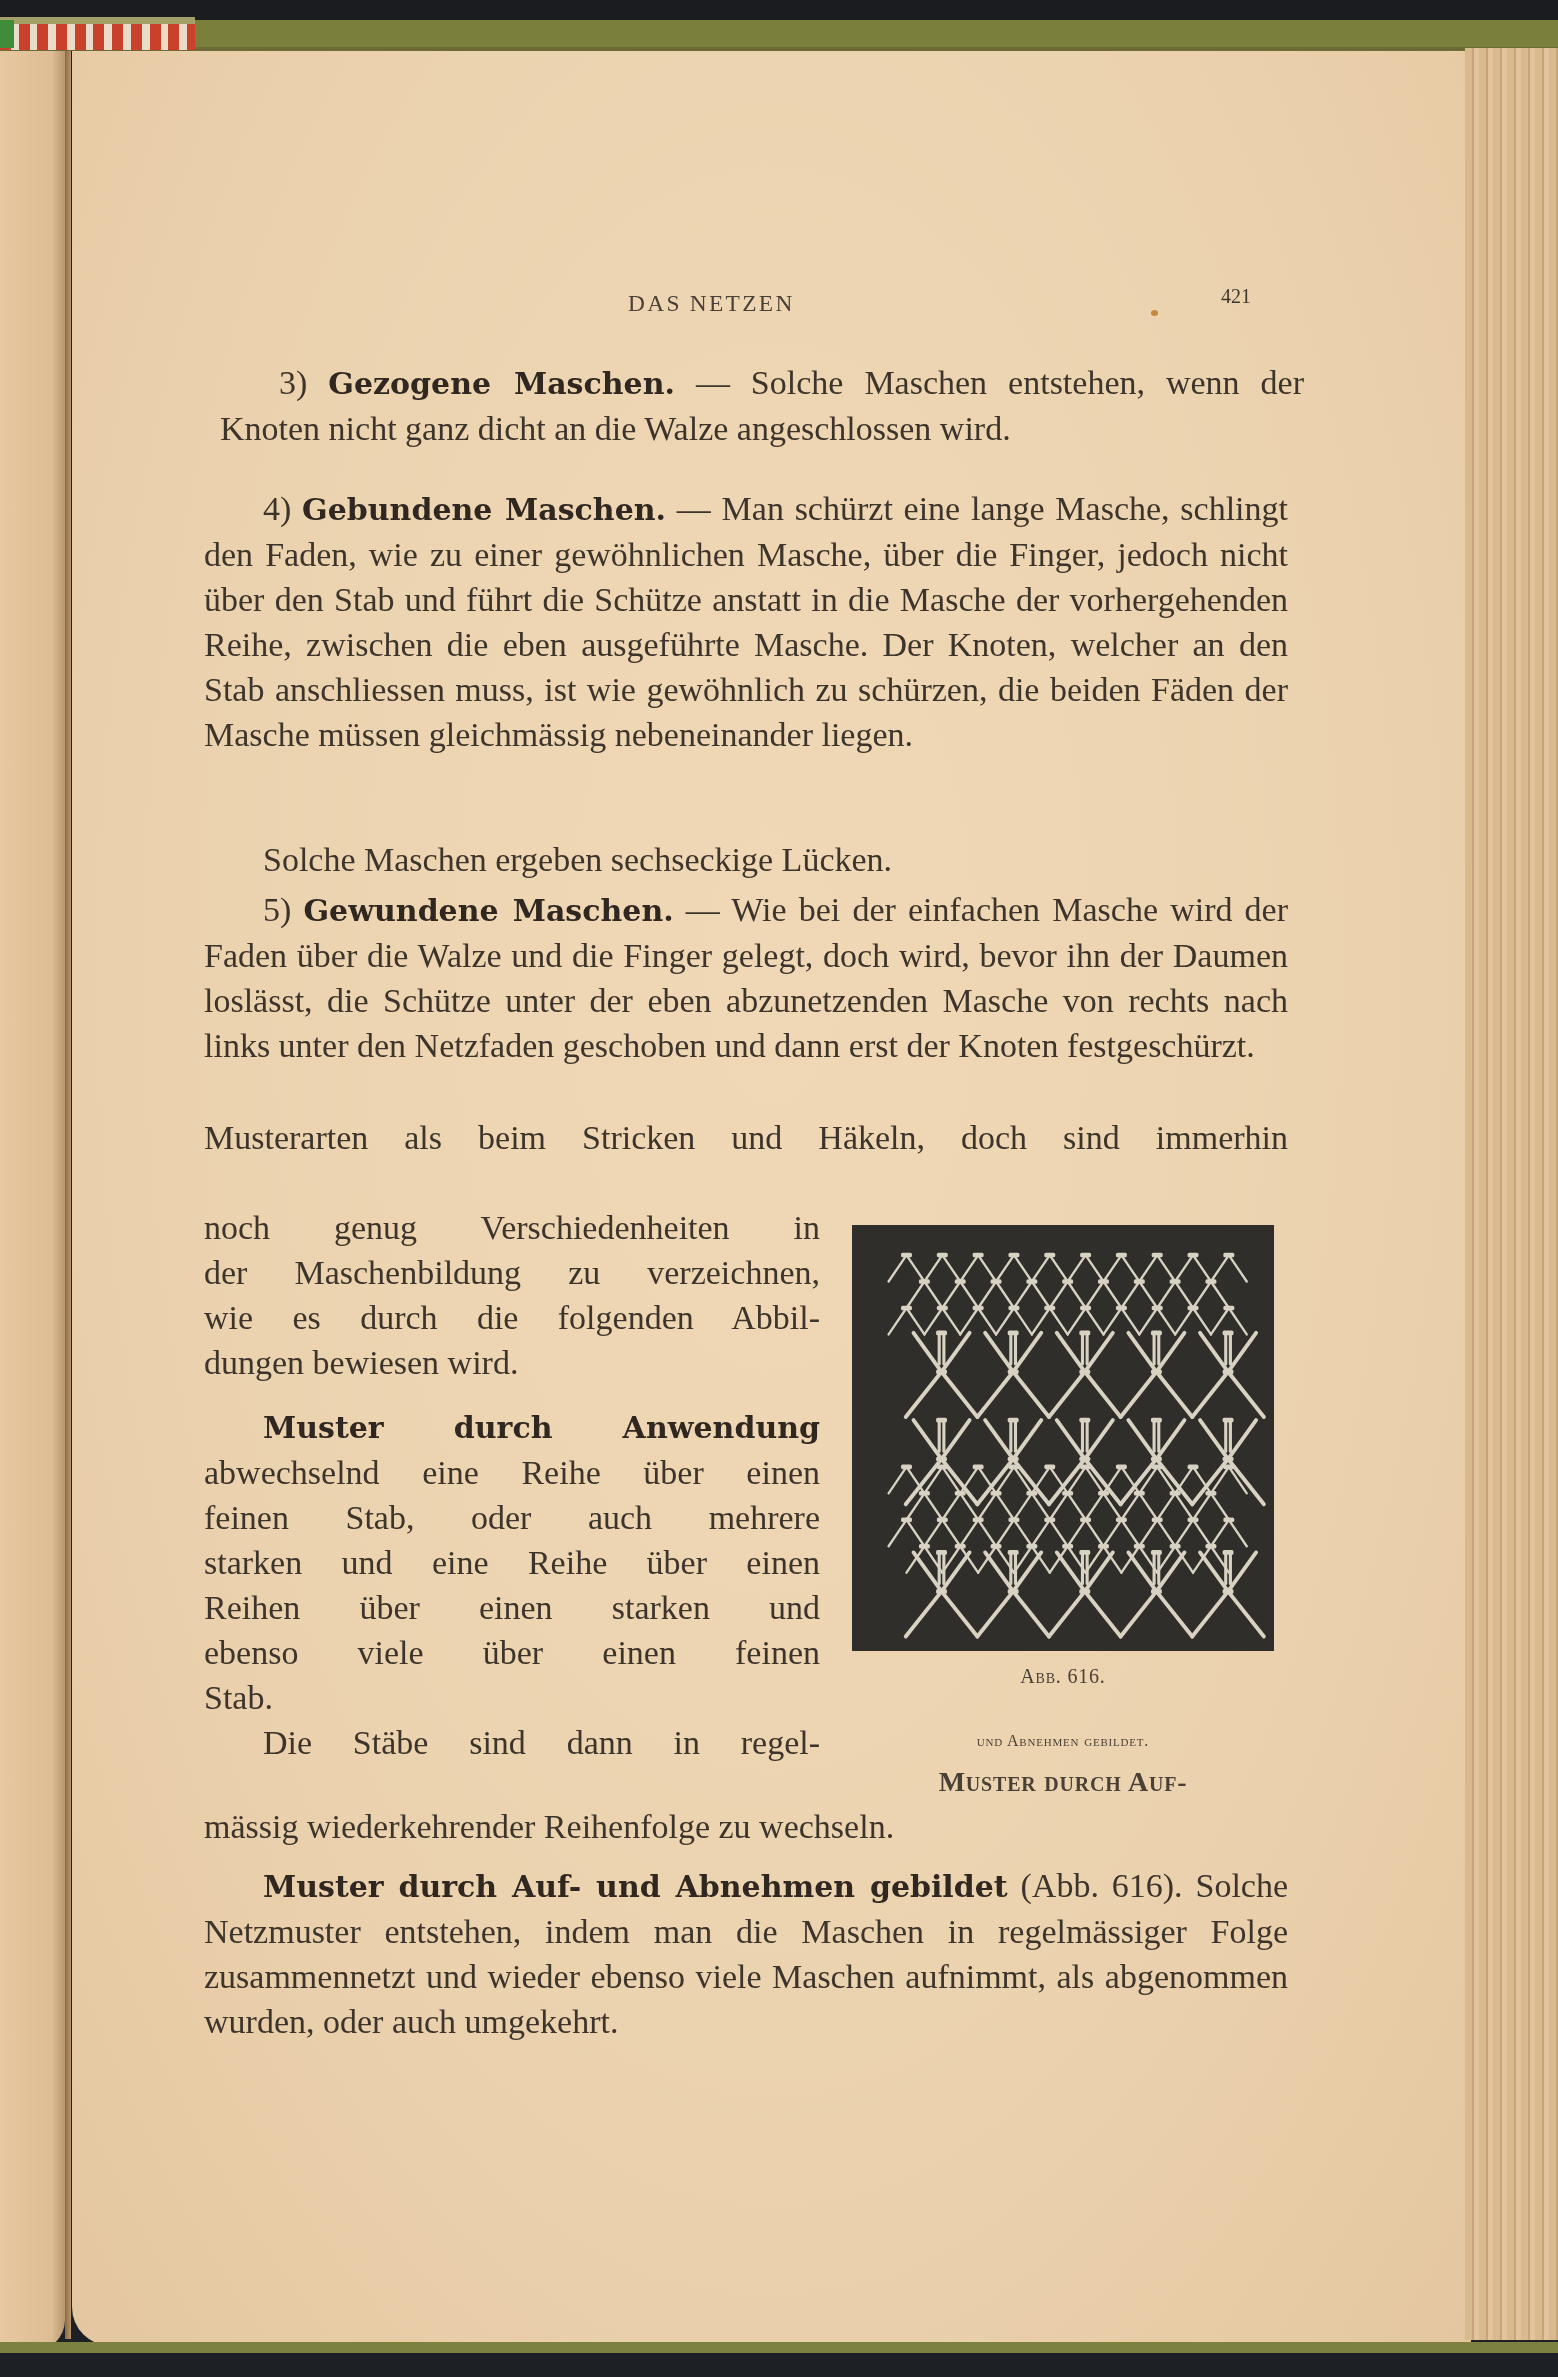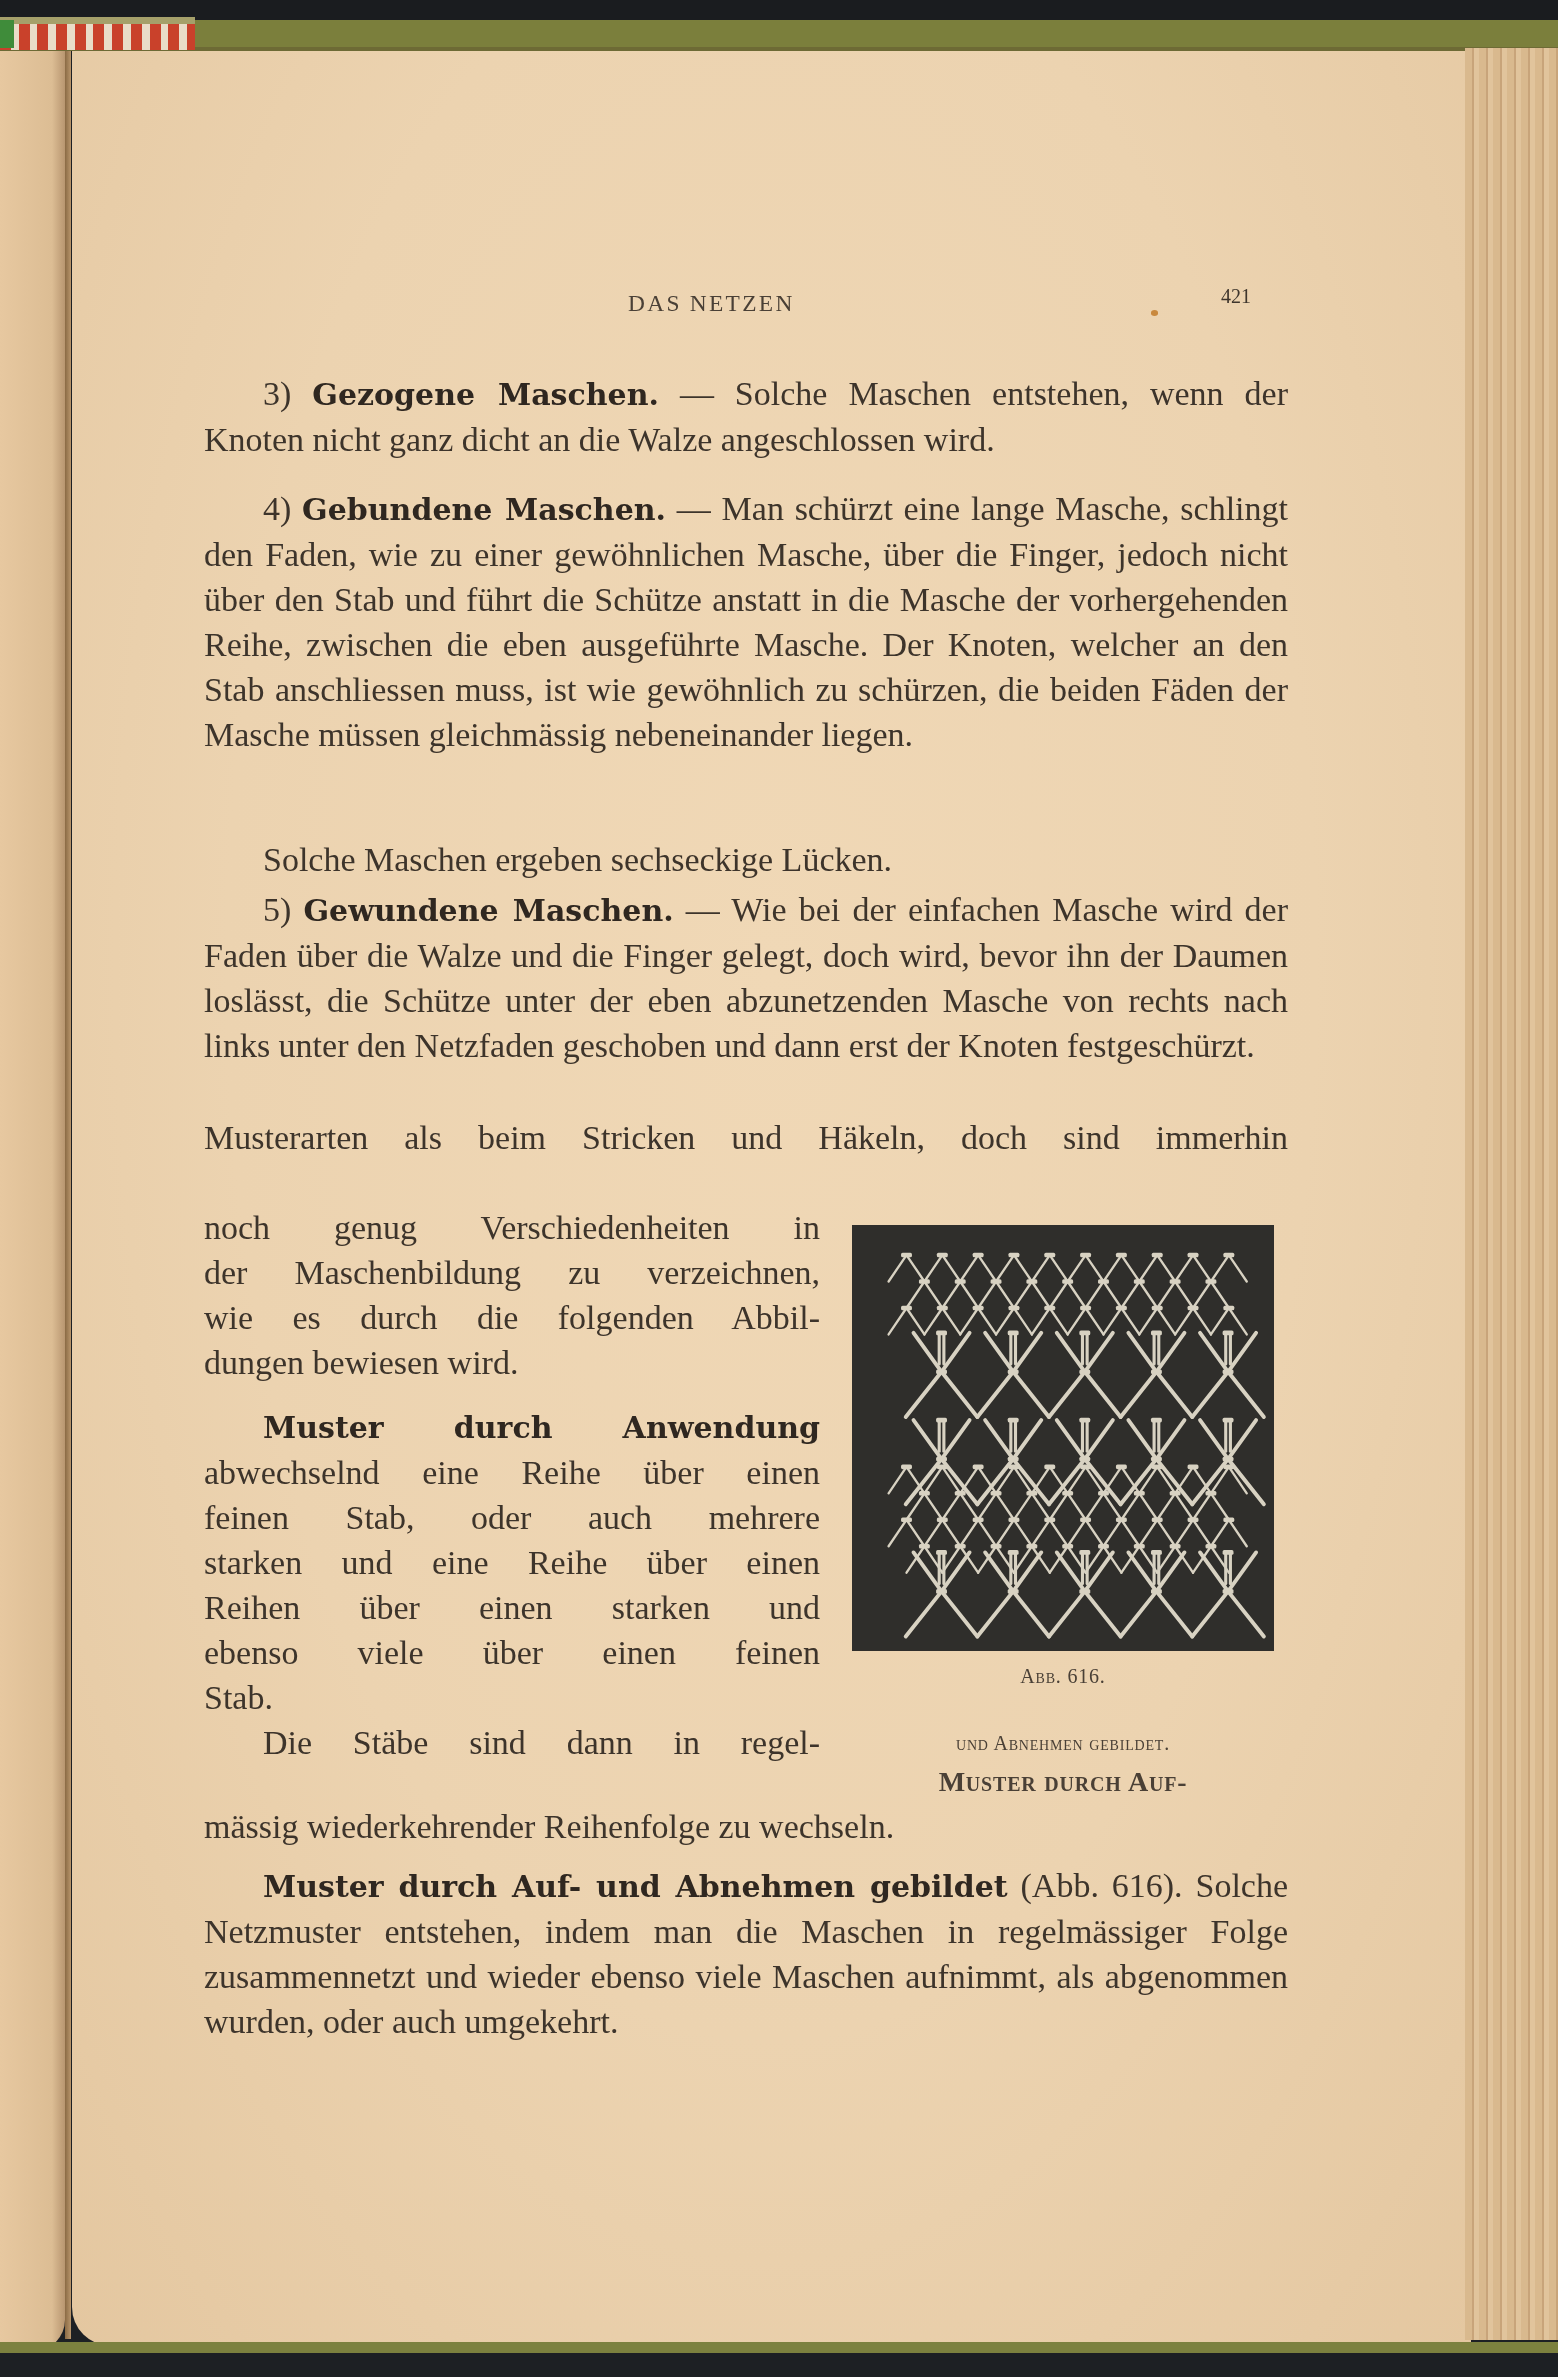--- a/index.html
+++ b/index.html
@@ -64,21 +64,21 @@
     font-size:34px; line-height:45px; color:#3d342b;
     text-align:justify; text-align-last:left;
   }
   .text p { margin:0; text-indent:59px; }
   .text p.noindent { text-indent:0; }
   b.head {
     font-family:"DejaVu Serif","Liberation Serif",serif;
     font-weight:bold; font-size:30px; color:#2f2720;
   }
 
-  #block1 { top:371px; }
+  #block1 { top:360px;margin-left:16px; }
   #block2 { top:486px; }
   #block3 { top:837px; }
   #block4 { top:887px; }
   #block5 { top:1115px; }
 
   
   #wrap-col {
     position:absolute; left:204px; top:1205px; width:616px;
     font-size:34px; line-height:45px; color:#3d342b;
     text-align:justify; text-align-last:justify;
@@ -94,21 +94,21 @@
     position:absolute; left:852px; top:1225px; width:422px; height:426px;
     background:#2f2e2b;
   }
   .figure svg { width:100%; height:100%; display:block; }
   .caption {
     position:absolute; left:852px; width:422px; text-align:center;
     font-variant:small-caps; color:#4a4036; letter-spacing:0.8px;
   }
   .cap-num { top:1665px; font-size:20px; }
   .cap-l1  { top:1766px; font-size:28px;font-weight:bold; }
-  .cap-l2  { top:1732px; font-size:20px; }
+  .cap-l2  { top:1732px; font-size:16px; }
 </style>
 </head>
 <body>
 
 <div class="cover-top"></div>
 <div class="headband"></div>
 <div class="headband-green"></div>
 <div class="left-page"></div>
 <div class="gutter"></div>
 <div class="page"></div>

